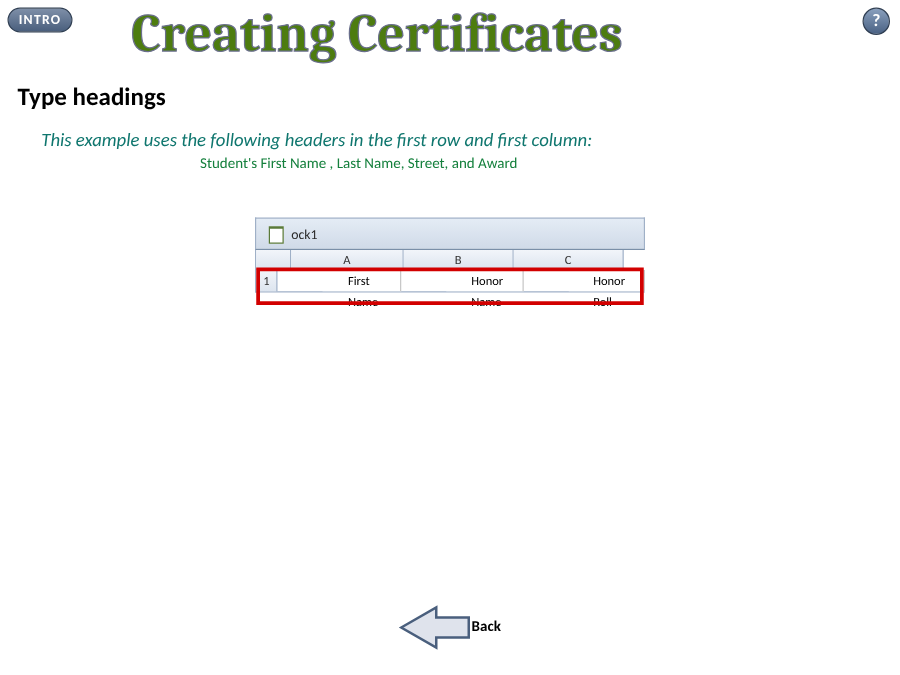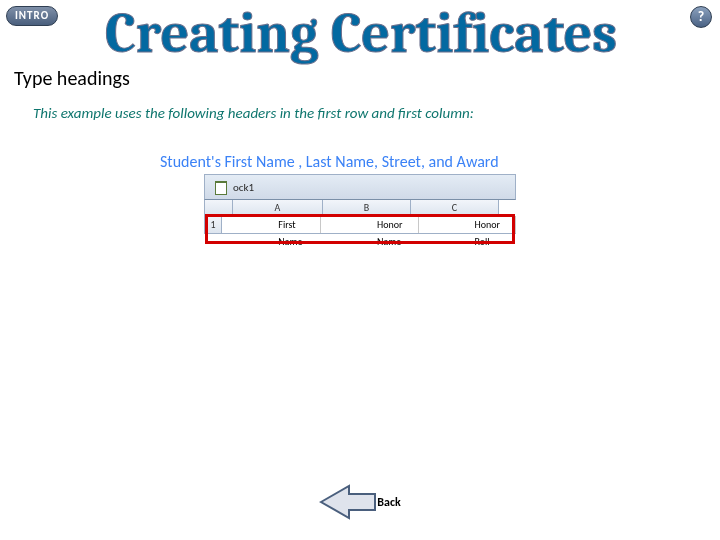--- a/index.html
+++ b/index.html
@@ -41,51 +41,50 @@
     font-size: 14px;
     font-weight: bold;
     text-align: center;
     line-height: 20px;
   }
   .title {
     position: absolute;
     top: 2px;
     left: 105px;
     font-family: Cambria, Georgia, serif;
-    font-size: 56px;
-    font-weight: bold;
-    color: #0369a1;
+    font-size: 43px;
+    font-weight: bold;
+    color: #4d7c0f;
     -webkit-text-stroke: 1px #6a6f8c;
     letter-spacing: 0;
     white-space: nowrap;
   }
   .subhead {
     position: absolute;
     top: 66px;
     left: 14px;
     font-size: 20px;
-    font-weight: normal;
+    font-weight: bold;
     color: #000;
   }
   .desc1 {
     position: absolute;
     top: 104px;
     left: 14px;
     font-size: 15px;
     font-style: italic;
     color: #0f766e;
     margin-left: 19px;
   }
   .desc2 {
     position: absolute;
     top: 124px;
     left: 160px;
-    font-size: 16px;
-    color: #3b82f6;
-    margin-top: 28px;
+    font-size: 12px;
+    color: #15803d;
   }
   .sheet {
     position: absolute;
     top: 174px;
     left: 204px;
     width: 312px;
   }
   .sheet-top {
     height: 26px;
     background: linear-gradient(to bottom, #e4ecf5 0%, #d0dae8 100%);

